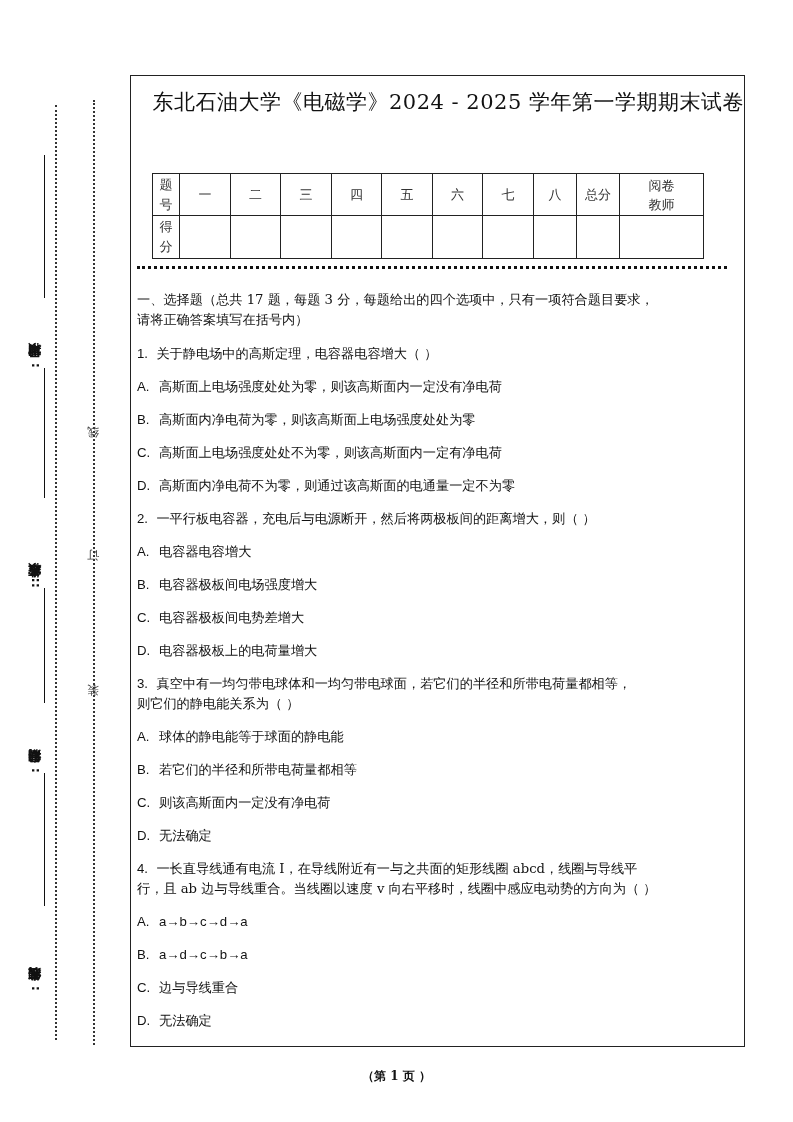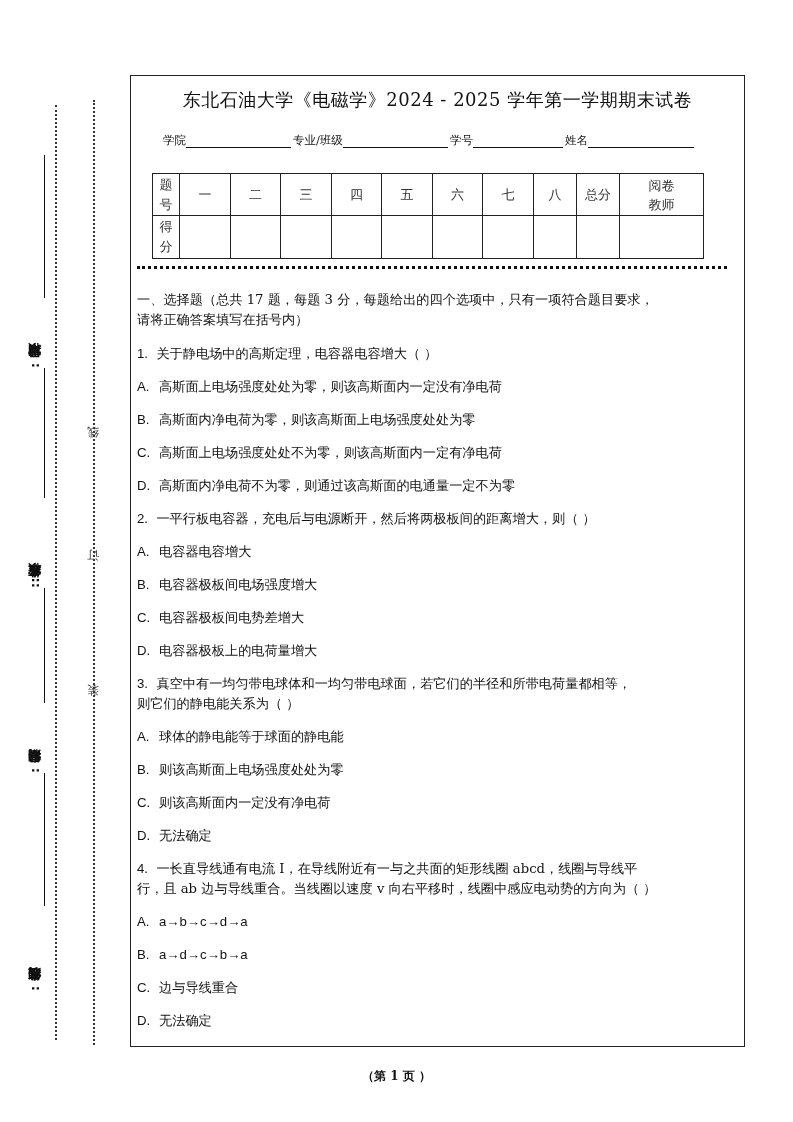--- a/index.html
+++ b/index.html
@@ -9,21 +9,21 @@
   .binding { position:absolute; left:0; top:0; width:125px; height:1122px; }
   .dotline { position:absolute; width:0; border-left:2px dotted #333; }
   .dl1 { left:55px; top:105px; height:935px; }
   .dl2 { left:93px; top:100px; height:945px; }
   .sigline { position:absolute; left:44px; width:0; border-left:1.4px solid #111; }
   .vlabel { position:absolute; left:28px; width:20px; font-family:"DejaVu Sans", sans-serif; font-weight:bold; font-size:13px; line-height:13px; writing-mode:vertical-rl; transform:rotate(180deg); white-space:nowrap; }
   .cut-label { position:absolute; left:86px; width:16px; font-size:12px; color:#444; writing-mode:vertical-rl; transform:rotate(180deg); background:#fff; line-height:14px; text-align:center;}
 
   
   .frame { position:absolute; left:130px; top:75px; width:615px; height:972px; border:1.5px solid #222; box-sizing:border-box; }
-  .title { position:absolute; left:0; top:12px; width:100%; text-align:center; font-size:18px; letter-spacing:0.5px; white-space:nowrap; }
+  .title { position:absolute; left:0; top:12px; width:100%; text-align:right; font-size:21px; letter-spacing:0.5px; white-space:nowrap; }
   .info { position:absolute; left:32px; top:57px; font-size:11.5px; display:flex; align-items:flex-end; white-space:nowrap; }
   .info .blank { display:inline-block; border-bottom:1px solid #111; height:12px; margin-right:2px; }
 
   table.score { position:absolute; left:21px; top:97px; border-collapse:collapse; font-size:13px; }
   table.score td { border:1px solid #222; text-align:center; vertical-align:middle; padding:0; color:#333; }
   .score .rowhead { width:26px; line-height:20px; font-size:13px; }
   .dots { position:absolute; left:6px; top:190px; width:590px; height:0; border-top:3px dotted #111; }
 
   .content { position:absolute; left:6px; top:212px; width:602px; font-size:13.2px; line-height:20px; }
   .line { position:absolute; left:0; white-space:nowrap; }
@@ -49,30 +49,20 @@
   <div class="vlabel" style="top:906px;height:85px;">制卷人签名:</div>
 
   <div class="cut-label" style="top:448px;">线</div>
   <div class="cut-label" style="top:571px;">订</div>
   <div class="cut-label" style="top:706px;">装</div>
 </div>
 
 <div class="frame">
   <div class="title">东北石油大学《电磁学》2024 - 2025  学年第一学期期末试卷</div>
 
-  <div class="info">
-    <span>学院</span>
-    <span class="blank" style="width:105px"></span>
-    <span>专业/班级</span>
-    <span class="blank" style="width:105px"></span>
-    <span>学号</span>
-    <span class="blank" style="width:90px"></span>
-    <span>姓名</span>
-    <span class="blank" style="width:106px"></span>
-  </div>
 
   <table class="score">
     <tbody>
         <tr style="height:42px">
       <td class="rowhead"><span>题</span><br><span>号</span></td>
       <td style="width:50px">一</td>
       <td style="width:49px">二</td>
       <td style="width:50px">三</td>
       <td style="width:49px">四</td>
       <td style="width:50px">五</td>
@@ -112,21 +102,21 @@
 
     <div class="line" style="top:221px"><span class="qnum">2.</span>&nbsp; <span>一平行板电容器，充电后与电源断开，然后将两极板间的距离增大，则（    ）</span></div>
     <div class="line" style="top:254px"><span class="opt-letter">A.</span><span>电容器电容增大</span></div>
     <div class="line" style="top:287px"><span class="opt-letter">B.</span><span>电容器极板间电场强度增大</span></div>
     <div class="line" style="top:320px"><span class="opt-letter">C.</span><span>电容器极板间电势差增大</span></div>
     <div class="line" style="top:353px"><span class="opt-letter">D.</span><span>电容器极板上的电荷量增大</span></div>
 
     <div class="line" style="top:386px"><span class="qnum">3.</span>&nbsp; <span>真空中有一均匀带电球体和一均匀带电球面，若它们的半径和所带电荷量都相等，</span></div>
     <div class="line" style="top:406px">则它们的静电能关系为（    ）</div>
     <div class="line" style="top:439px"><span class="opt-letter">A.</span><span>球体的静电能等于球面的静电能</span></div>
-    <div class="line" style="top:472px"><span class="opt-letter">B.</span><span>则该高斯面上电场强度处处为零</span></div>
+    <div class="line" style="top:472px"><span class="opt-letter">B.</span><span>若它们的半径和所带电荷量都相等</span></div>
     <div class="line" style="top:505px"><span class="opt-letter">C.</span><span>则该高斯面内一定没有净电荷</span></div>
     <div class="line" style="top:538px"><span class="opt-letter">D.</span><span>无法确定</span></div>
 
     <div class="line" style="top:571px"><span class="qnum">4.</span>&nbsp; <span>一长直导线通有电流 I，在导线附近有一与之共面的矩形线圈 abcd，线圈与导线平</span></div>
     <div class="line" style="top:591px">行，且 ab 边与导线重合。当线圈以速度 v 向右平移时，线圈中感应电动势的方向为（    ）</div>
     <div class="line" style="top:624px"><span class="opt-letter">A.</span><span class="qnum">a→b→c→d→a</span></div>
     <div class="line" style="top:657px"><span class="opt-letter">B.</span><span class="qnum">a→d→c→b→a</span></div>
     <div class="line" style="top:690px"><span class="opt-letter">C.</span><span>边与导线重合</span></div>
     <div class="line" style="top:723px"><span class="opt-letter">D.</span><span>无法确定</span></div>
   </div>

